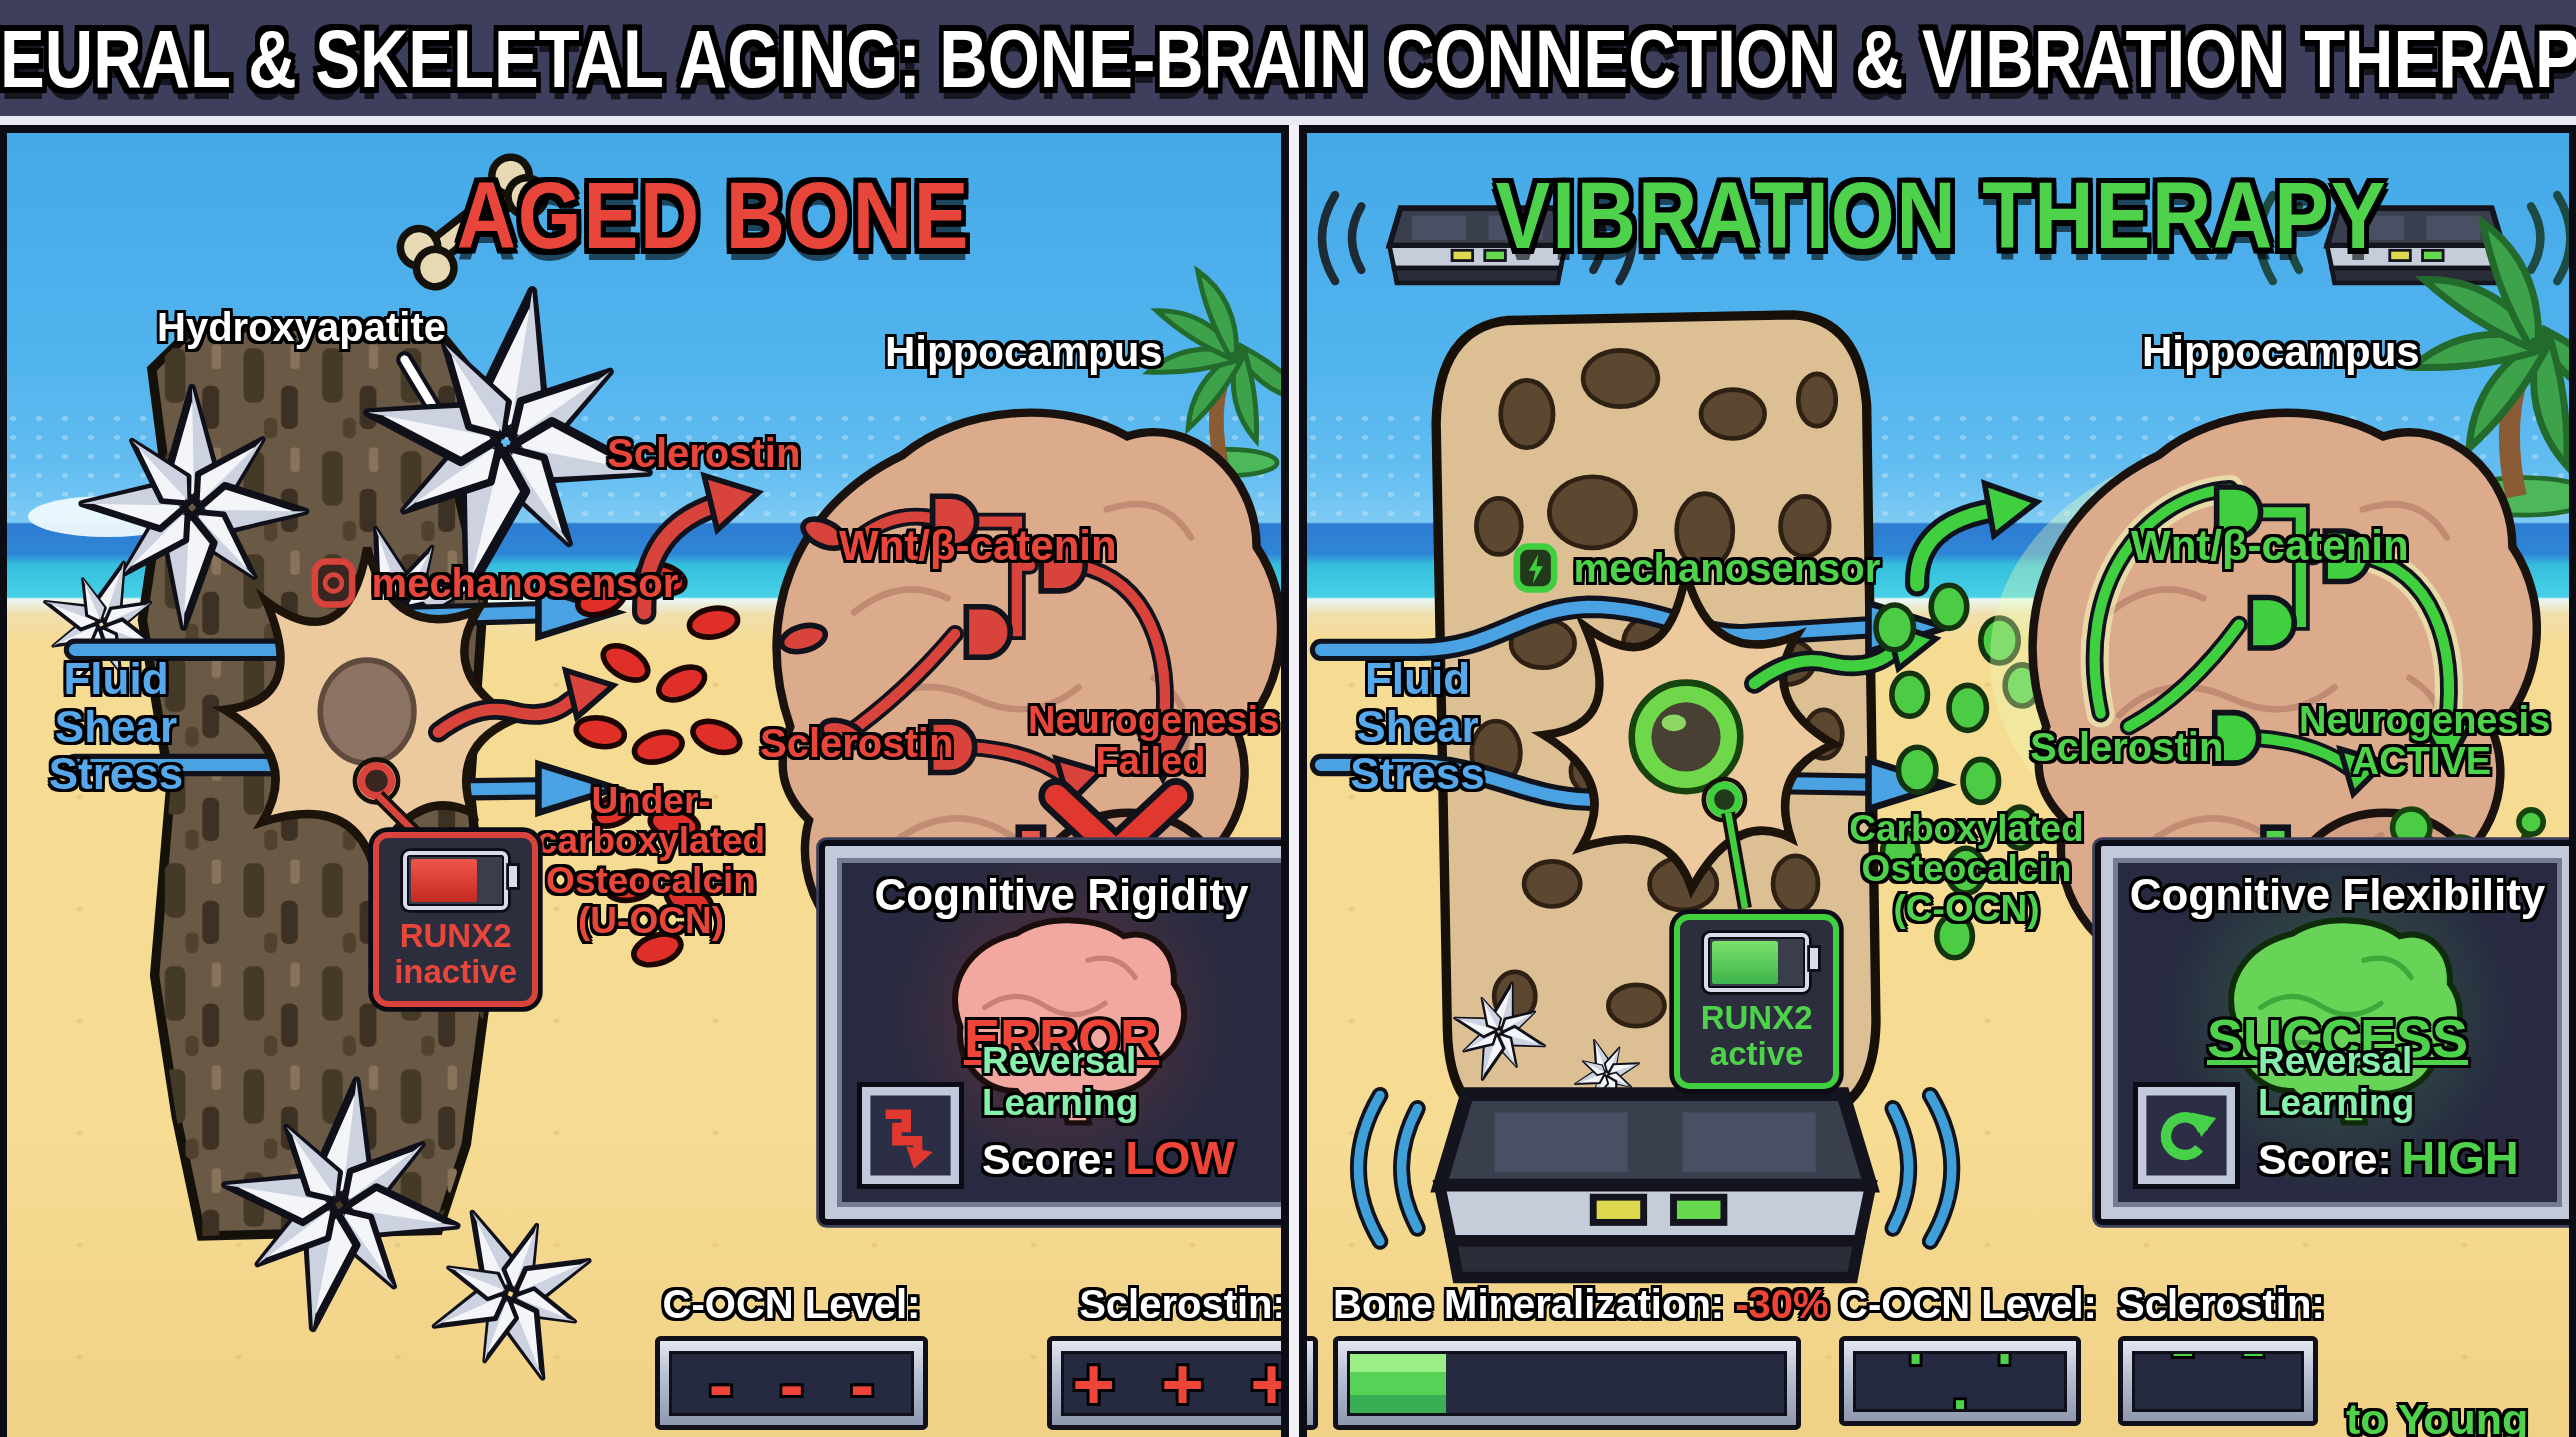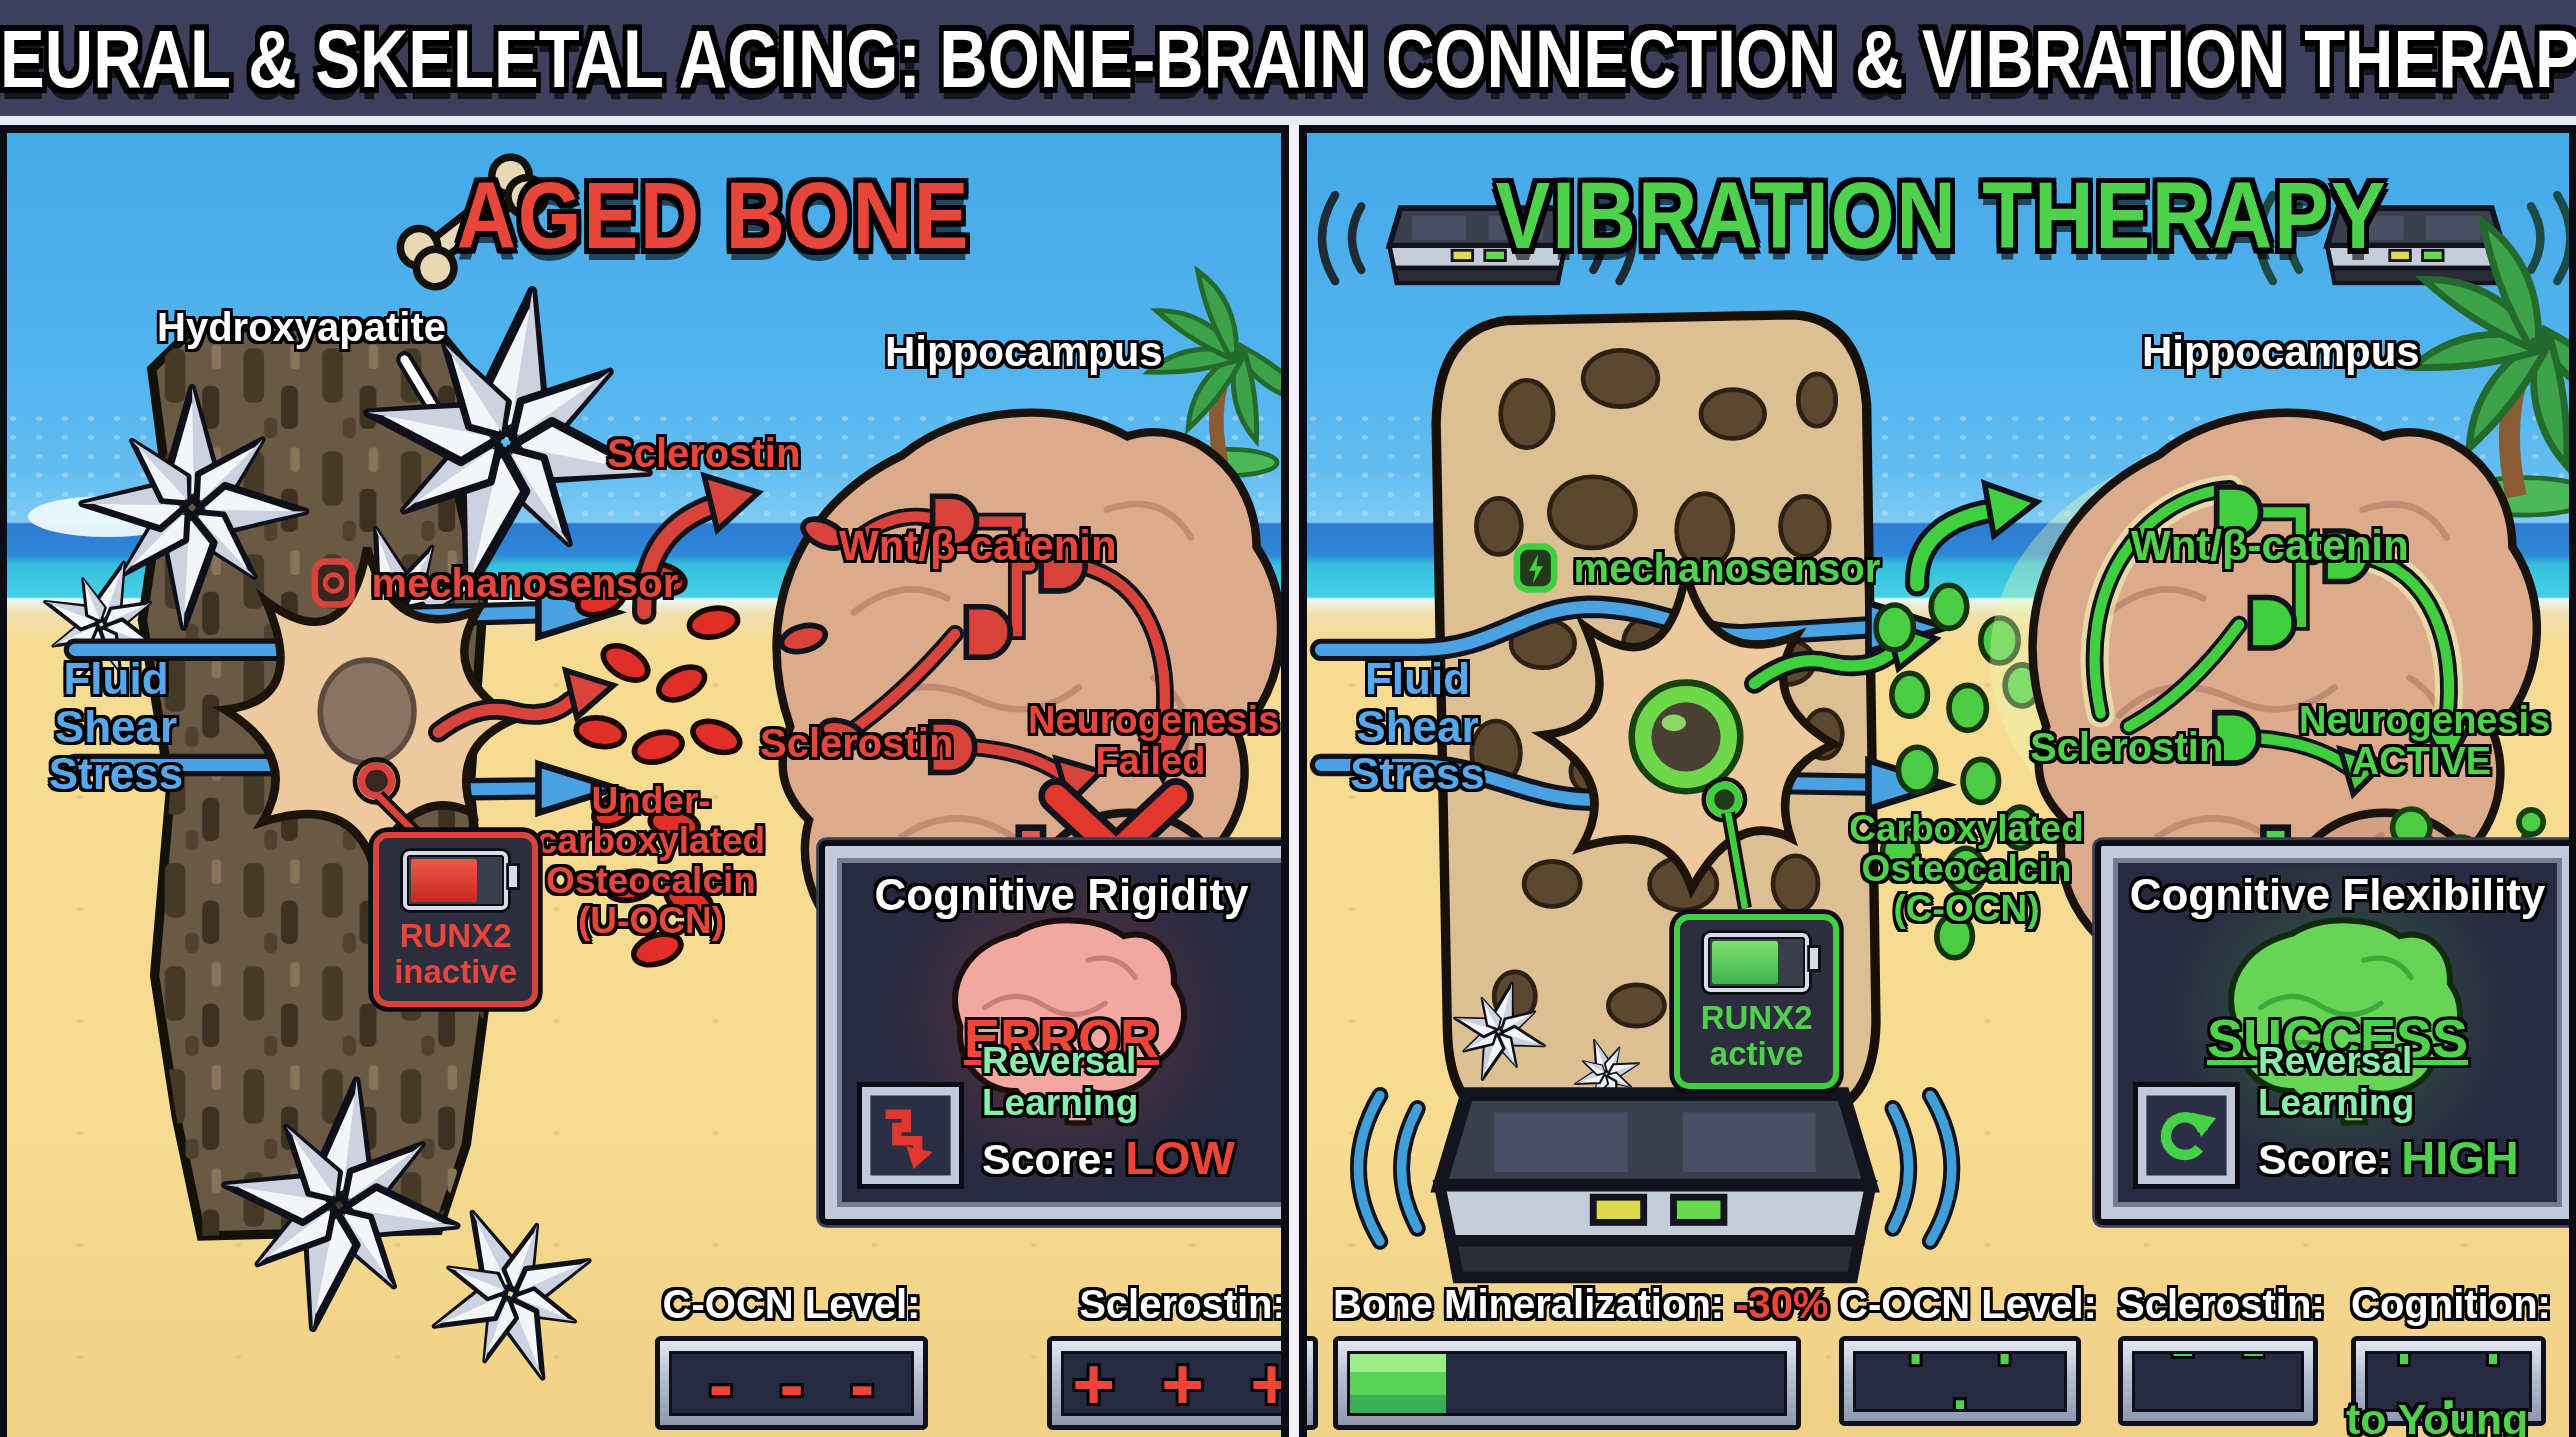--- a/index.html
+++ b/index.html
@@ -657,28 +657,20 @@
         </div>
     </div>
     <div class="stat" style="left:811px;top:1149px;width:200px;">
       <div class="stat-label ot">Sclerostin:</div>
       <div class="stat-box" style="height:90px;">
           <div class="stat-inner">
             <div class="stat-syms tone-good">- - -</div>
           </div>
         </div>
     </div>
-    <div class="stat" style="left:1044px;top:1149px;width:195px;">
-      <div class="stat-label ot">Cognition:</div>
-      <div class="stat-box" style="height:90px;">
-          <div class="stat-inner">
-            <div class="stat-syms tone-good">+ + +</div>
-          </div>
-        </div>
-    </div>
     <div class="abs footnote c-green ot" style="left:1039px;top:1262px;">to Young Levels</div>
   </div>
 
   <div class="edge" style="left:0;"></div>
   <div class="edge" style="right:0;"></div>
   <div class="divider"></div>
 </div>
 
 
 </body></html>

